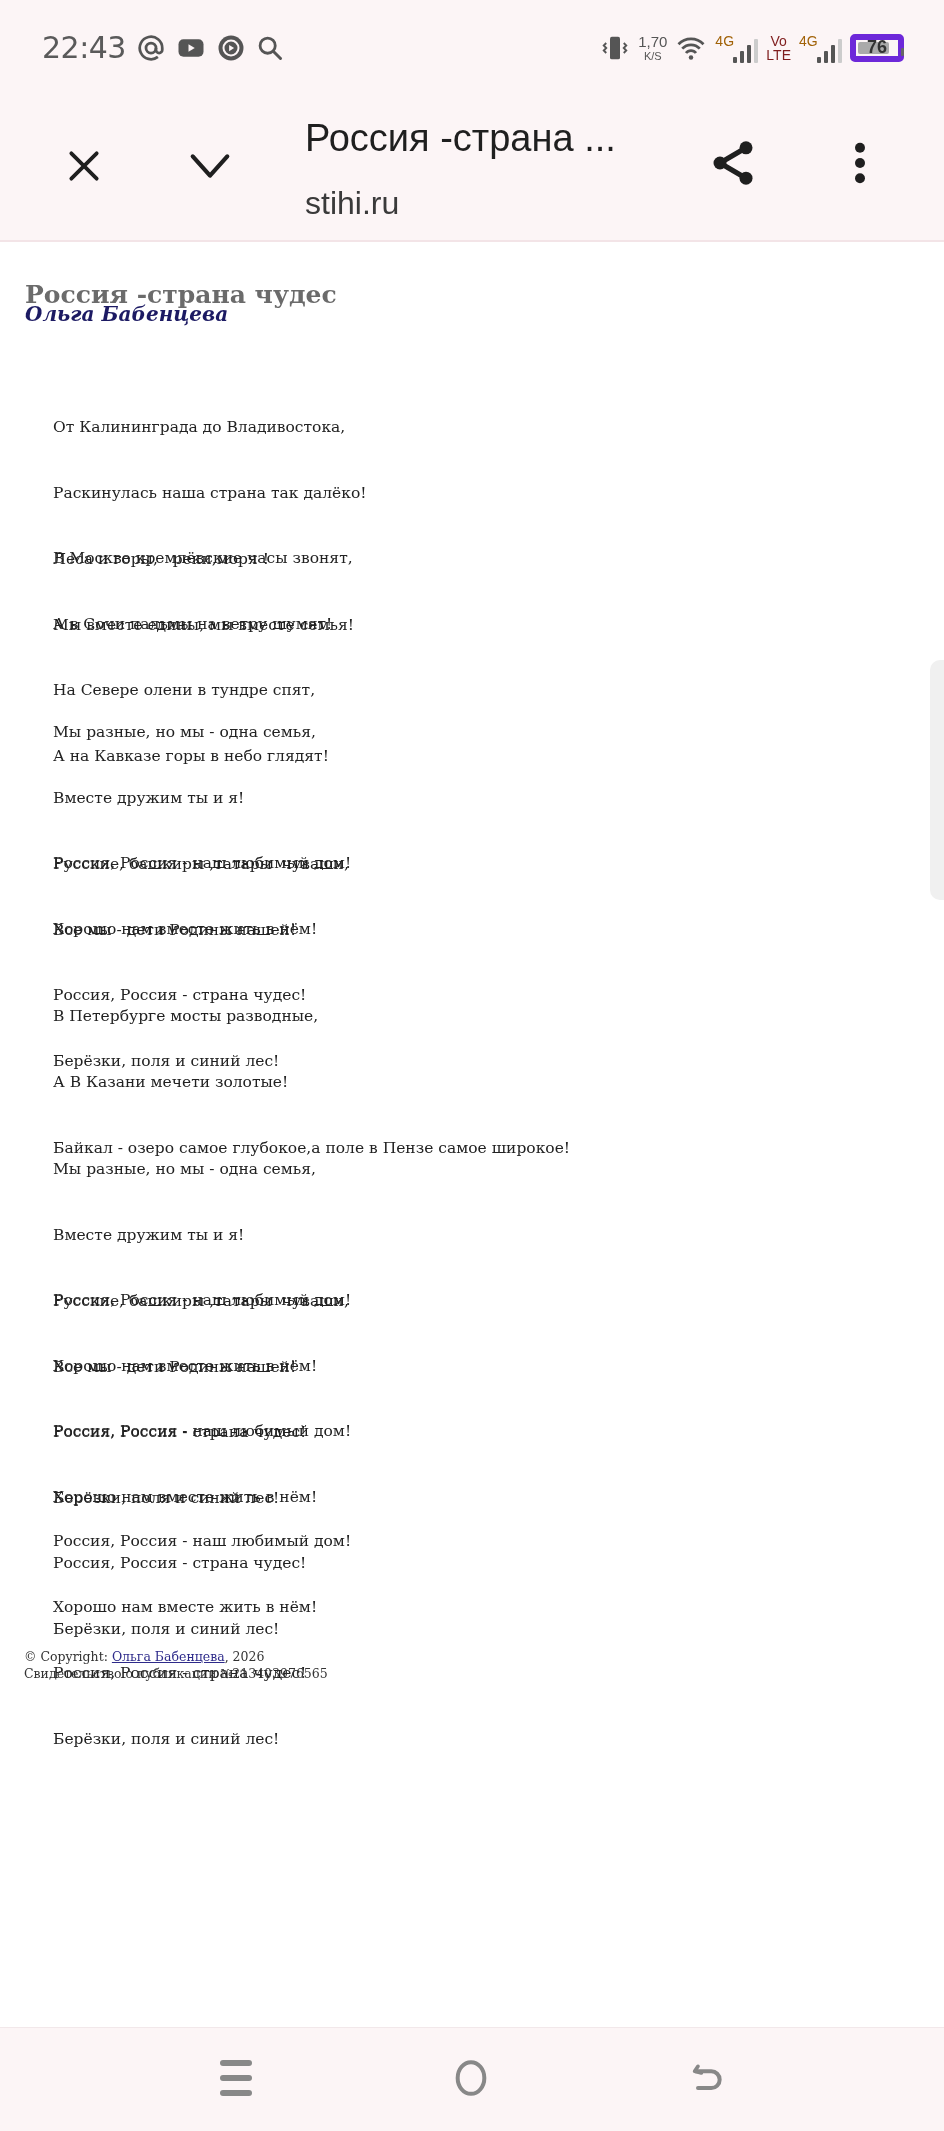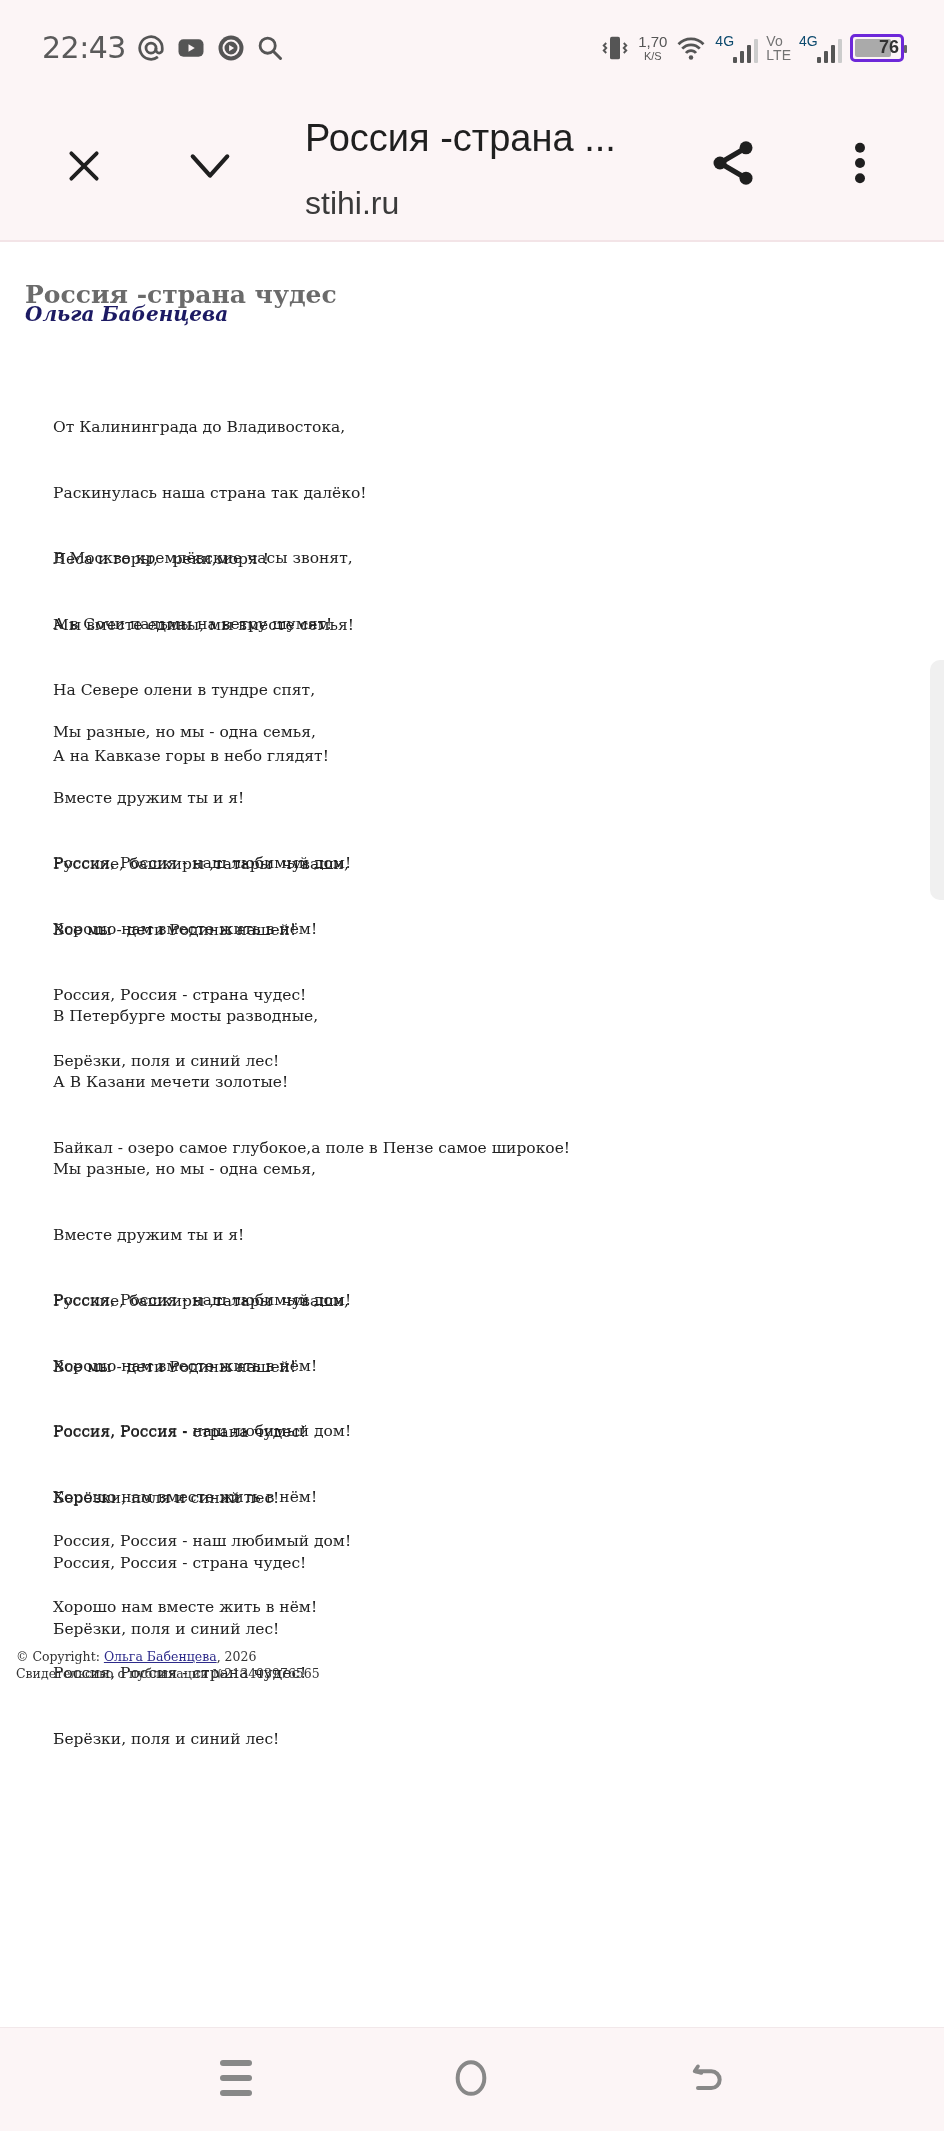--- a/index.html
+++ b/index.html
@@ -20,27 +20,27 @@
       padding: 0 40px 0 42px;
       color: #5f5f5f;
     }
     .status-left { display: flex; align-items: center; gap: 10px; }
     .status-time { font-family: "DejaVu Sans", sans-serif; font-size: 30px; color: #5a5a5a; letter-spacing: -0.5px; }
     .st-icon { display: inline-flex; align-items: center; justify-content: center; }
     .status-right { display: flex; align-items: center; gap: 8px; }
     .speed { display: flex; flex-direction: column; align-items: center; line-height: 1; font-size: 15px; color: #555; }
     .speed .u { font-size: 11px; margin-top: 2px; }
     .net { position: relative; display: inline-flex; align-items: flex-end; height: 30px; }
-    .net .lbl { font-size: 14px; color: #0c4a6e; position: absolute; top: 0; left: 0; }
+    .net .lbl { font-size: 14px; color: #a16207; position: absolute; top: 0; left: 0; }
     .bars { display: flex; align-items: flex-end; gap: 3px; margin-left: 18px; }
     .bars span { display: block; width: 4px; background: #555; border-radius: 1px; }
-    .volte { display: flex; flex-direction: column; line-height: 1; font-size: 14px; color: #737373; }
+    .volte { display: flex; flex-direction: column; align-items: center; line-height: 1; font-size: 14px; color: #7f1d1d; }
     .battery {
-      position: relative; width: 54px; height: 28px; border: 3px solid #6d28d9; border-radius: 5px;
-      display: flex; align-items: center; justify-content: flex-end; padding: 2px;
+      position: relative; width: 54px; height: 28px; border: 6px solid #6d28d9; border-radius: 5px;
+      display: flex; align-items: center; justify-content: center; padding: 2px;
     }
     .battery .fill { position: absolute; left: 2px; top: 2px; bottom: 2px; width: 74%; background: #aaa; border-radius: 2px; }
     .battery .pct { position: relative; font-size: 18px; color: #333; font-weight: bold; }
     .battery::after { content: ""; position: absolute; right: -6px; top: 8px; width: 3px; height: 8px; background: #666; border-radius: 1px; }
 
     
     .toolbar {
       position: absolute; top: 95px; left: 0; width: 944px; height: 147px;
       background: #fcf5f6;
       border-bottom: 2px solid #f3e4e7;
@@ -73,21 +73,21 @@
       white-space: nowrap;
     }
     .stanza {
       position: absolute; left: 53px;
       font-family: "DejaVu Serif", serif; font-size: 15.5px; color: #222; line-height: 22px;
       white-space: pre;
     }
     .stanza .line { display: block; }
 
     .copyright {
-      position: absolute; left: 16px; top: 1404px;
+      position: absolute; left: 24px; top: 1404px;
       font-family: "DejaVu Serif", serif; font-size: 12.5px; color: #333; line-height: 17px;
       white-space: nowrap;
     }
     .copyright a { color: #2d2a8a; text-decoration: underline; }
 
     
     .side-handle {
       position: absolute; right: 0; top: 660px; width: 14px; height: 240px;
       background: #f0f0f0; border-radius: 10px 0 0 10px;
     }

